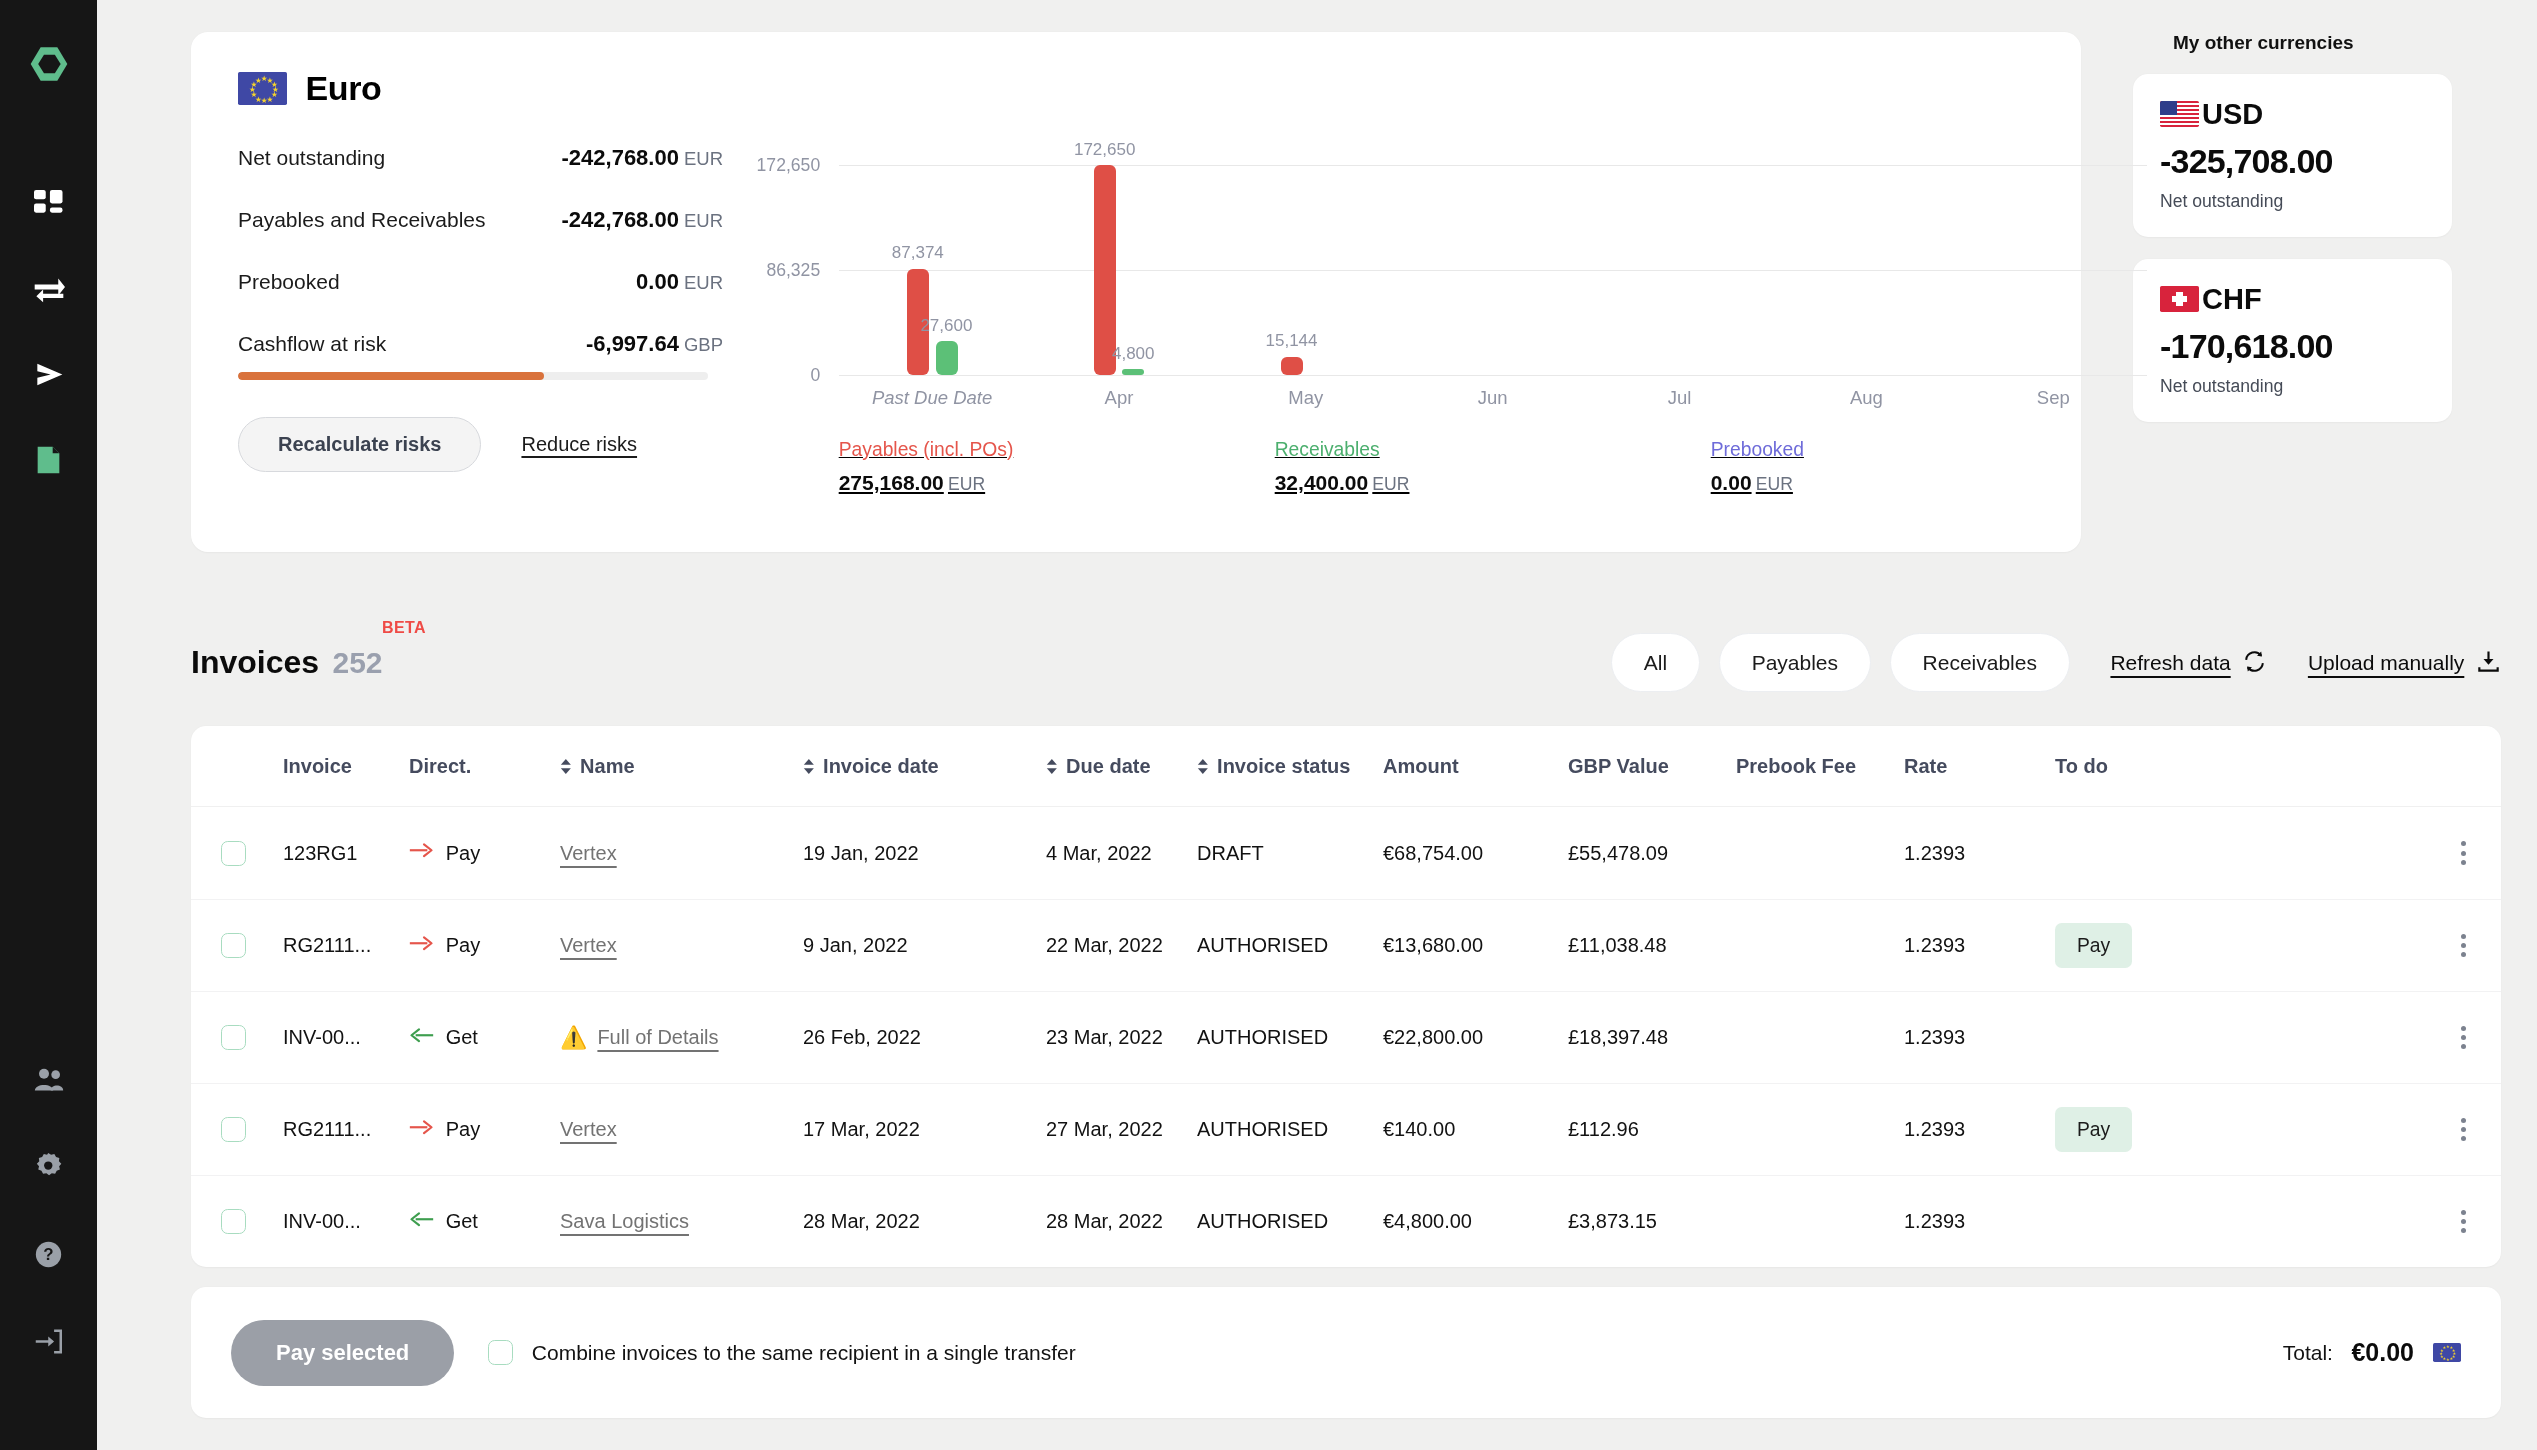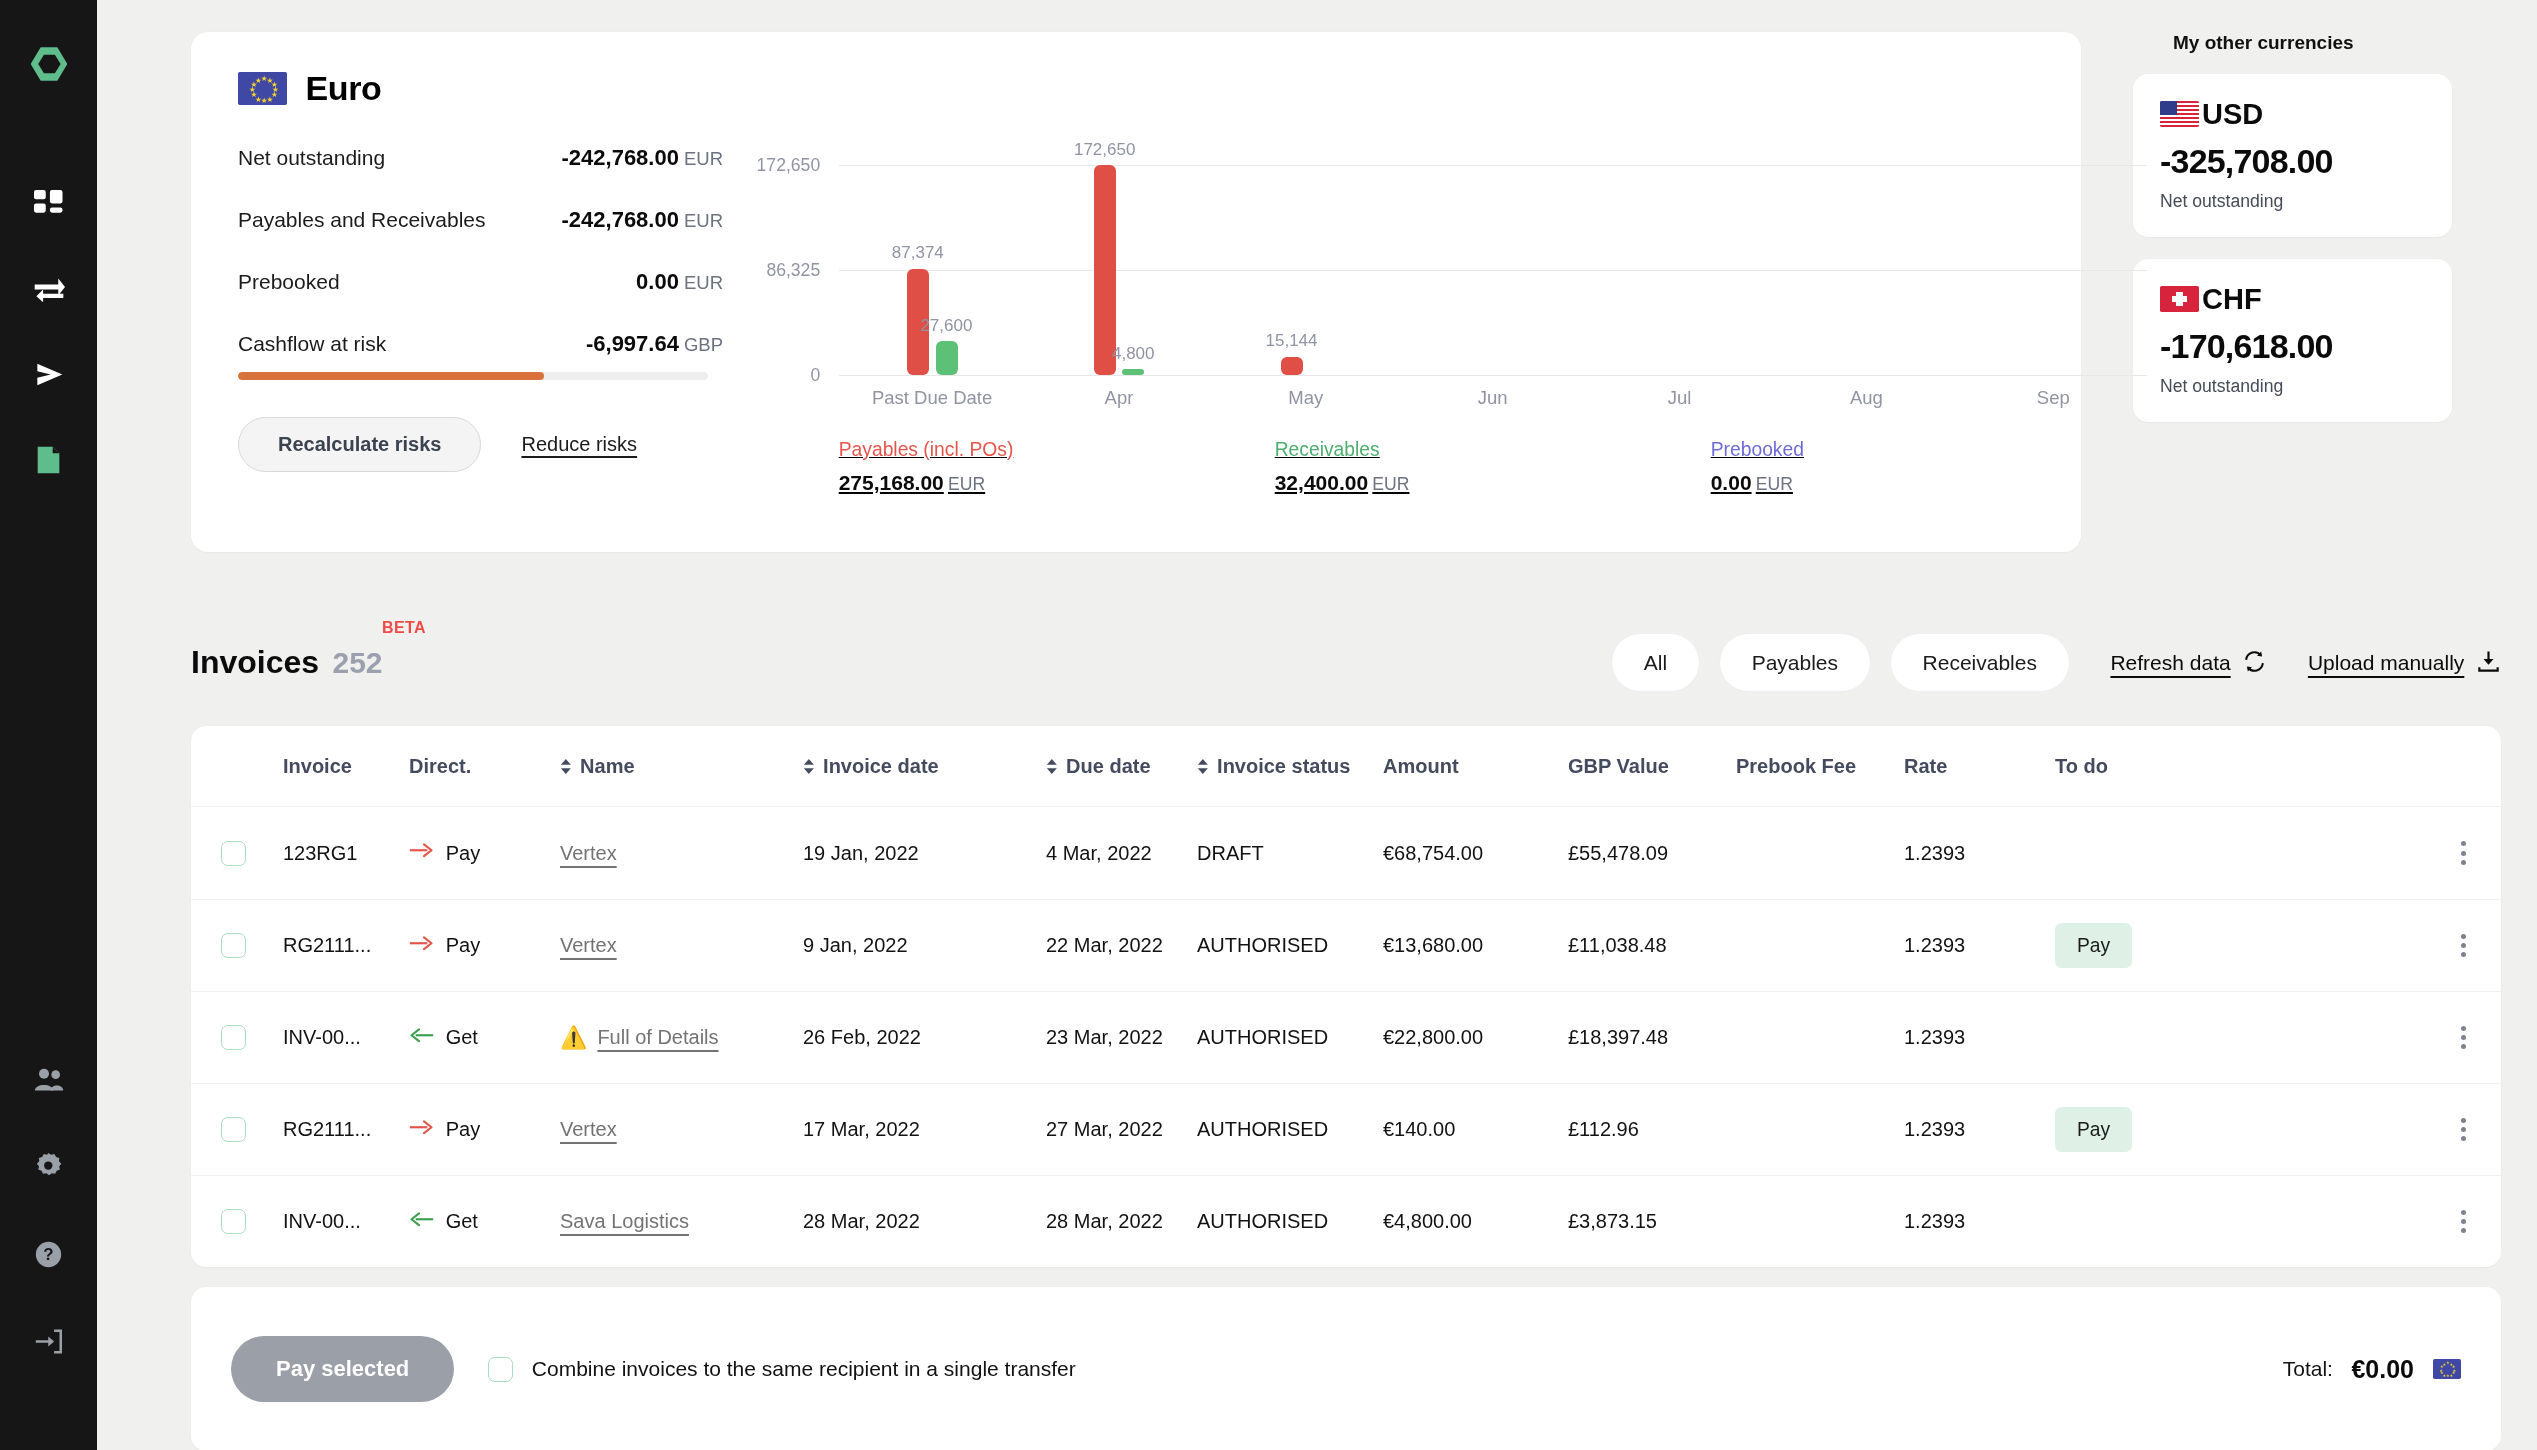--- a/index.html
+++ b/index.html
@@ -196,21 +196,21 @@
     background: #dff0e6; border-radius: 6.7px; padding: 11.7px 22px;
     font-size: 19.3px; color: #1b1b1b; cursor: pointer;
   }
   .kebab { display: flex; flex-direction: column; gap: 4.2px; cursor: pointer; padding: 5px; }
   .kebab i { width: 5px; height: 5px; border-radius: 50%; background: #7c828f; display:block;}
   .sortico { display: flex; flex-direction: column; gap: 2.5px; }
 
   
   .footbar {
     background: #fff; border-radius: 15px; margin-top: 20px;
-    height: 164px; display: flex; align-items: center; padding: 0 40px;
+    height: 131px; display: flex; align-items: center; padding: 0 40px;
     box-shadow: 0 0.8px 1.7px rgba(0,0,0,0.04);
   }
   .btn-paysel {
     background: #9b9fa7; color: #fff; border: none; border-radius: 34px;
     padding: 20px 45px; font-size: 22px; font-weight: 700; cursor: pointer;
     font-family: "Liberation Sans", sans-serif;
   }
   .combine { display: flex; align-items: center; gap: 18.5px; margin-left: 34px; }
   .combine-label { font-size: 21px; color: #121212; }
   .total-wrap { margin-left: auto; display: flex; align-items: center; gap: 18.5px; }
@@ -384,21 +384,21 @@
                 <div class="bar rec" style="height: 34px; width: 22px; left: calc(7.14286% + 3.4px); background: rgb(92, 192, 119);"></div>
                 <div class="barlabel" style="left: calc(7.14286% + 14.3px); top: 151px;">27,600</div>
                 <div class="bar pay" style="height: 210px; width: 22px; left: calc(21.4286% - 25px); background: rgb(223, 79, 70);"></div>
                 <div class="barlabel" style="left: calc(21.4286% - 14.3px); top: -25px;">172,650</div>
                 <div class="bar rec" style="height: 5.8px; width: 22px; left: calc(21.4286% + 3.4px); background: rgb(92, 192, 119);"></div>
                 <div class="barlabel" style="left: calc(21.4286% + 14.3px); top: 179px;">4,800</div>
                 <div class="bar pay" style="height: 18.4px; width: 22px; left: calc(35.7143% - 25px); background: rgb(223, 79, 70);"></div>
                 <div class="barlabel" style="left: calc(35.7143% - 14.3px); top: 166px;">15,144</div>
               </div>
             <div class="xaxis" id="chart-xaxis">
-                <div class="xtick" style="left: 7.14286%;">Past Due Date</div>
+                <div class="xtick" style="left: 7.14286%; font-style: italic;">Past Due Date</div>
                 <div class="xtick" style="left: 21.4286%;">Apr</div>
                 <div class="xtick" style="left: 35.7143%;">May</div>
                 <div class="xtick" style="left: 50%;">Jun</div>
                 <div class="xtick" style="left: 64.2857%;">Jul</div>
                 <div class="xtick" style="left: 78.5714%;">Aug</div>
                 <div class="xtick" style="left: 92.8571%;">Sep</div>
               </div>
 
             <div class="legend">
               <div class="legend-item">

